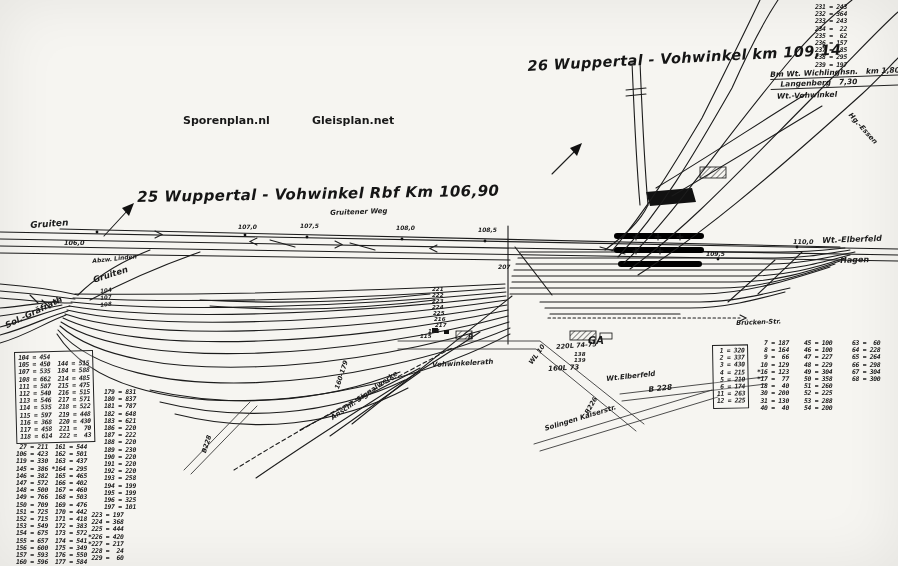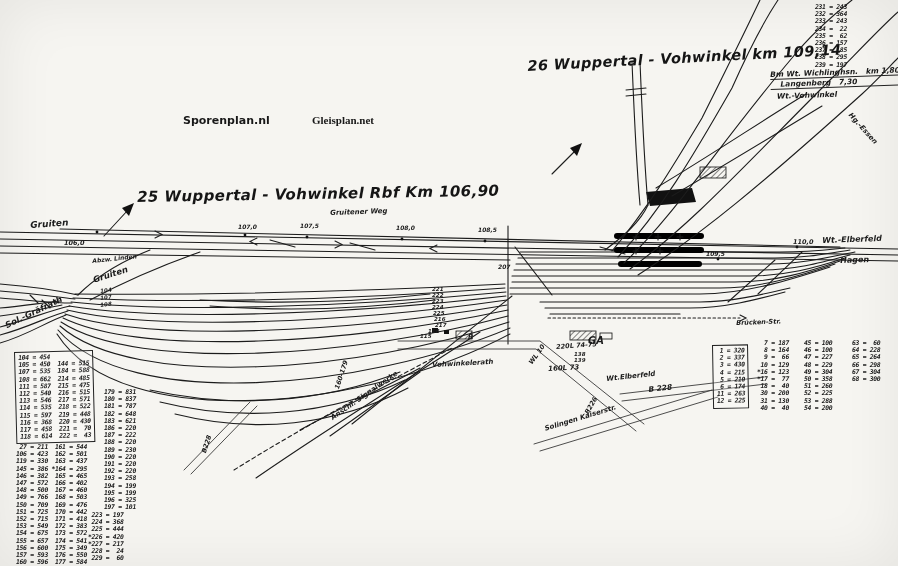--- a/index.html
+++ b/index.html
@@ -182,21 +182,21 @@
       <rect x="570" y="331" width="26" height="9" fill="url(#hatch)" stroke="#111" stroke-width="0.8"></rect>
       <rect x="600" y="333" width="12" height="6" fill="none" stroke="#111" stroke-width="0.8"></rect>
       <path d="M104,236 L128,210"></path>
       <polygon points="134,203 122,208 129,216" fill="#111" stroke="none"></polygon>
       <path d="M552,174 L576,150"></path>
       <polygon points="582,143 570,148 577,156" fill="#111" stroke="none"></polygon>
     </g>
   </svg>
 
   <div class="logo-sub" style="left:183px;">Sporenplan.nl</div>
-  <div class="logo-sub" style="left:312px;font-family:Liberation Serif, serif;">Gleisplan.net</div>
+  <div class="logo-sub" style="left:312px;">Gleisplan.net</div>
 
   <div class="hd" style="left:137px;top:188px;transform:rotate(-1deg);">25 Wuppertal - Vohwinkel Rbf   Km 106,90</div>
   <div class="hd" style="left:527px;top:58px;transform:rotate(-3deg);font-size:14.5px;">26 Wuppertal - Vohwinkel  km 109,14</div>
 
   <div class="bm">
     <div class="row rule">
       <span>Bm Wt. Wichlinghsn.</span>
       <span>km 1,80</span>
     </div>
     <div class="row rule" style="padding-left:10px;">

